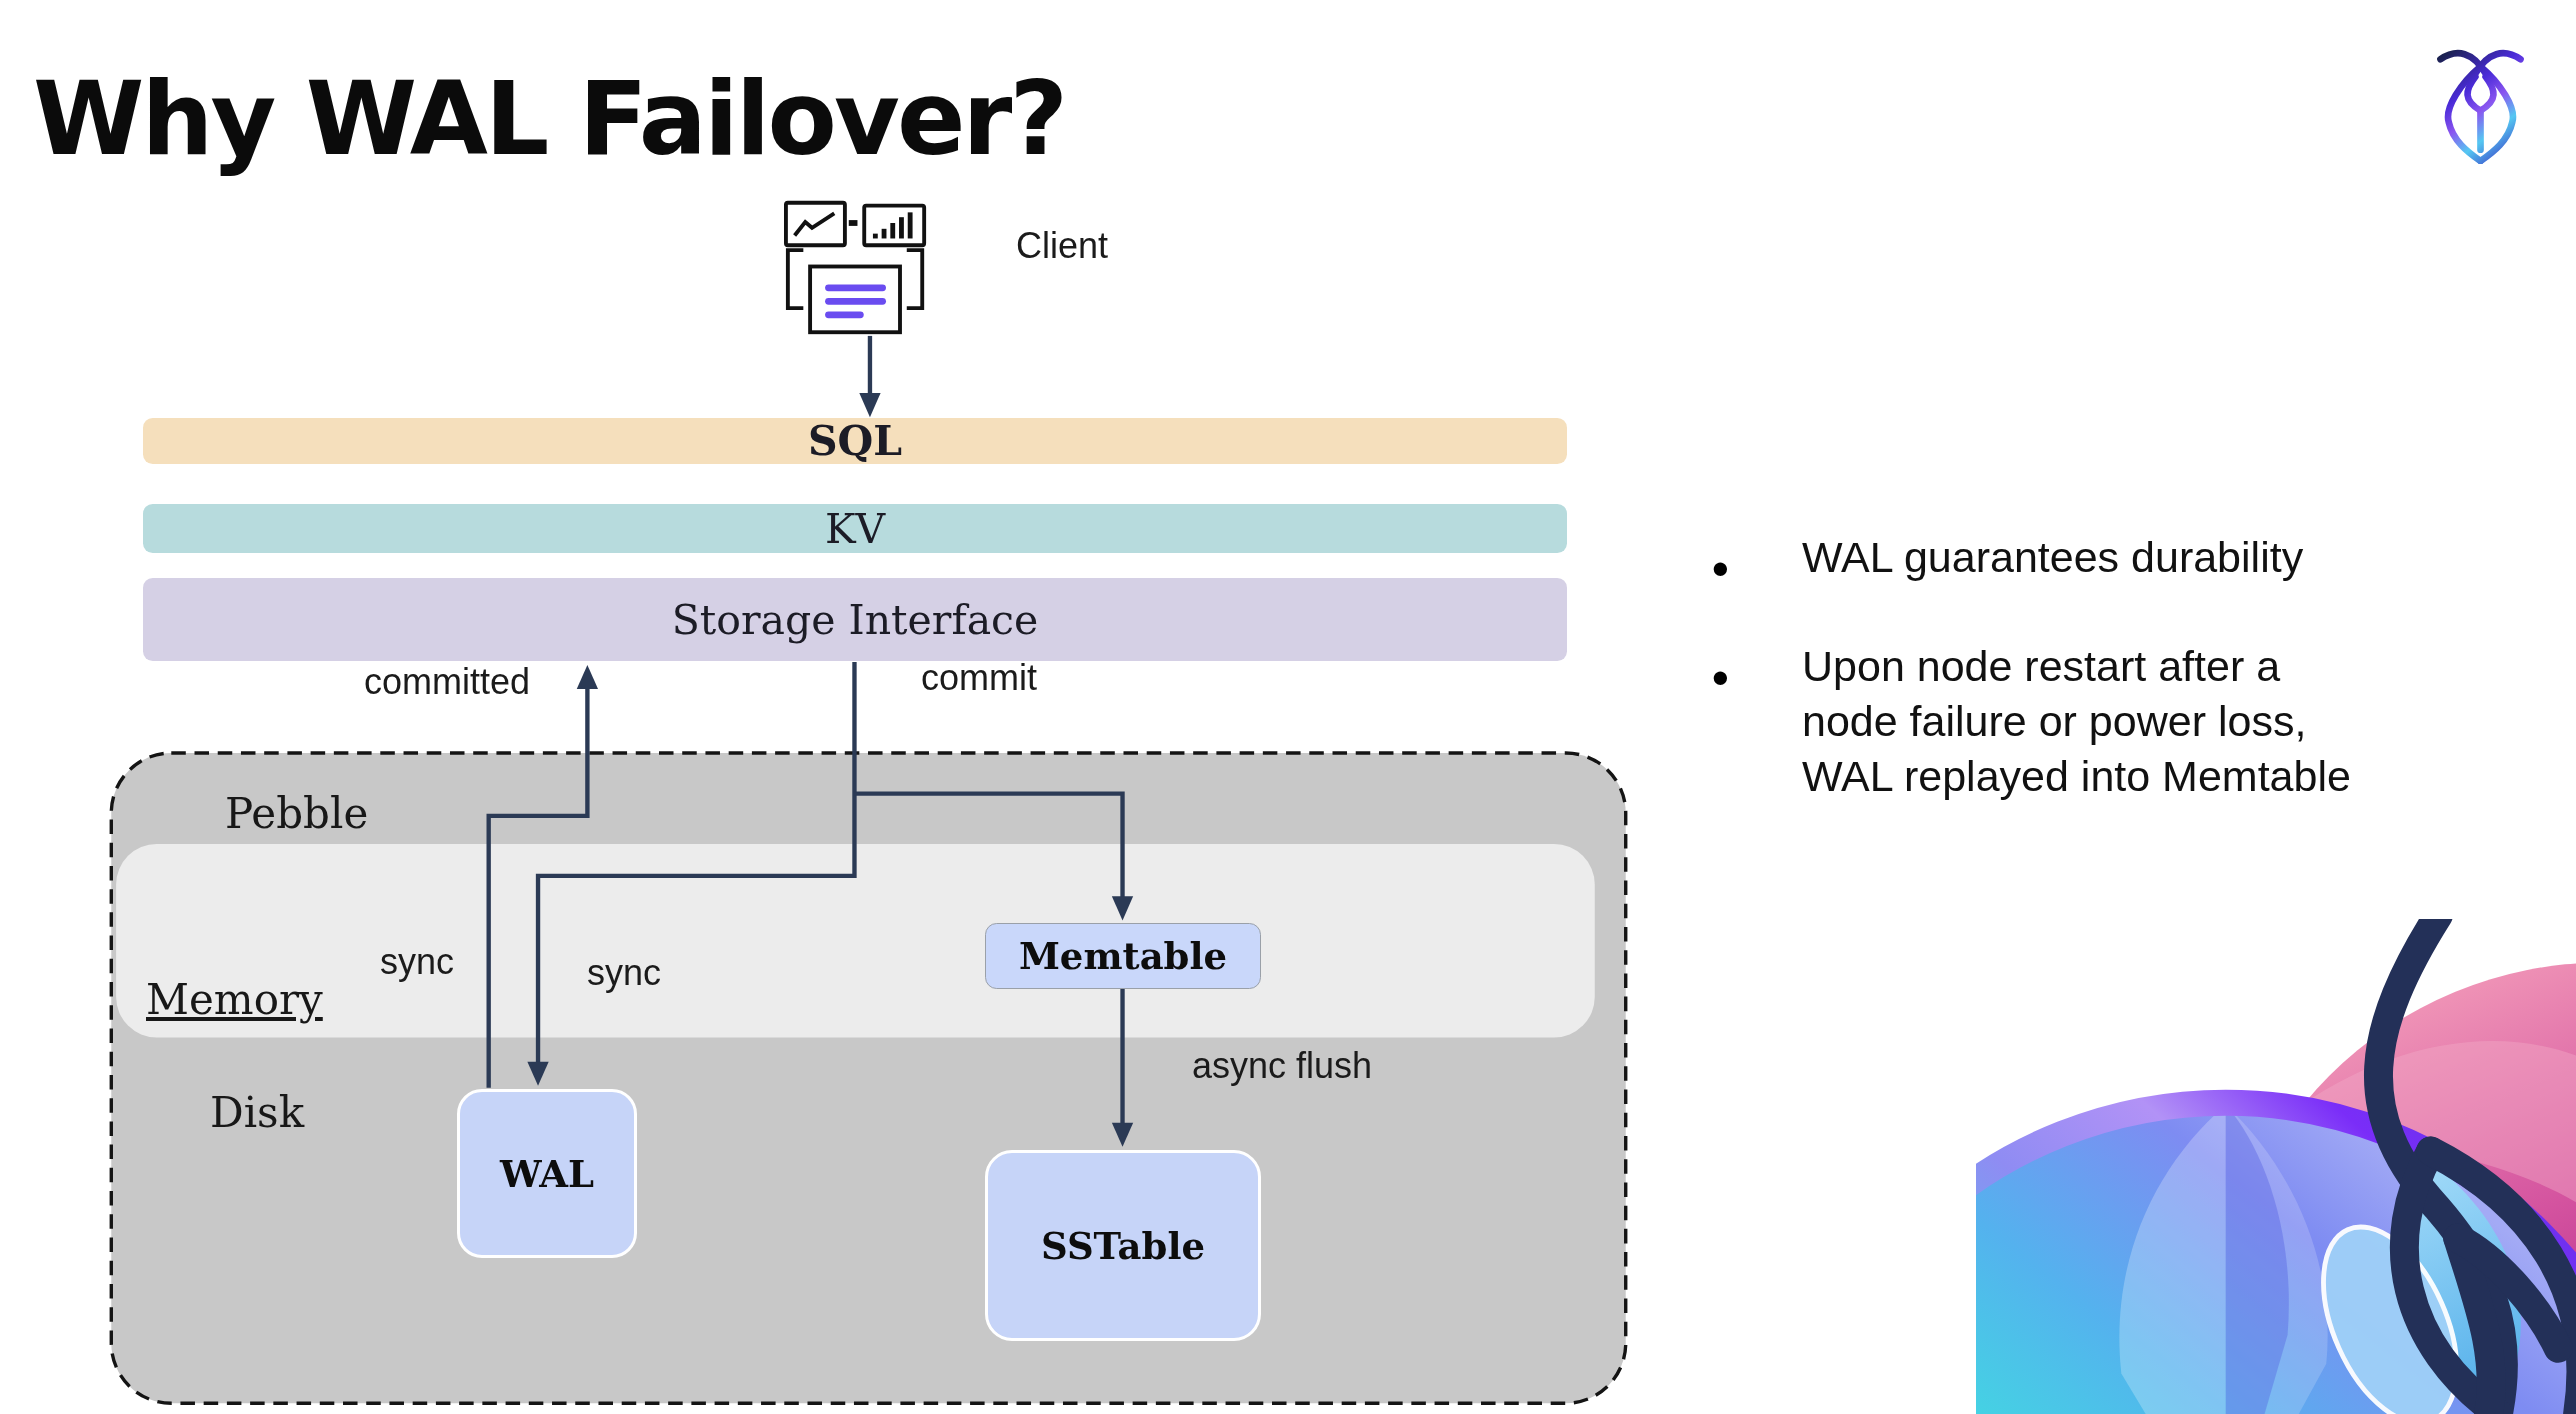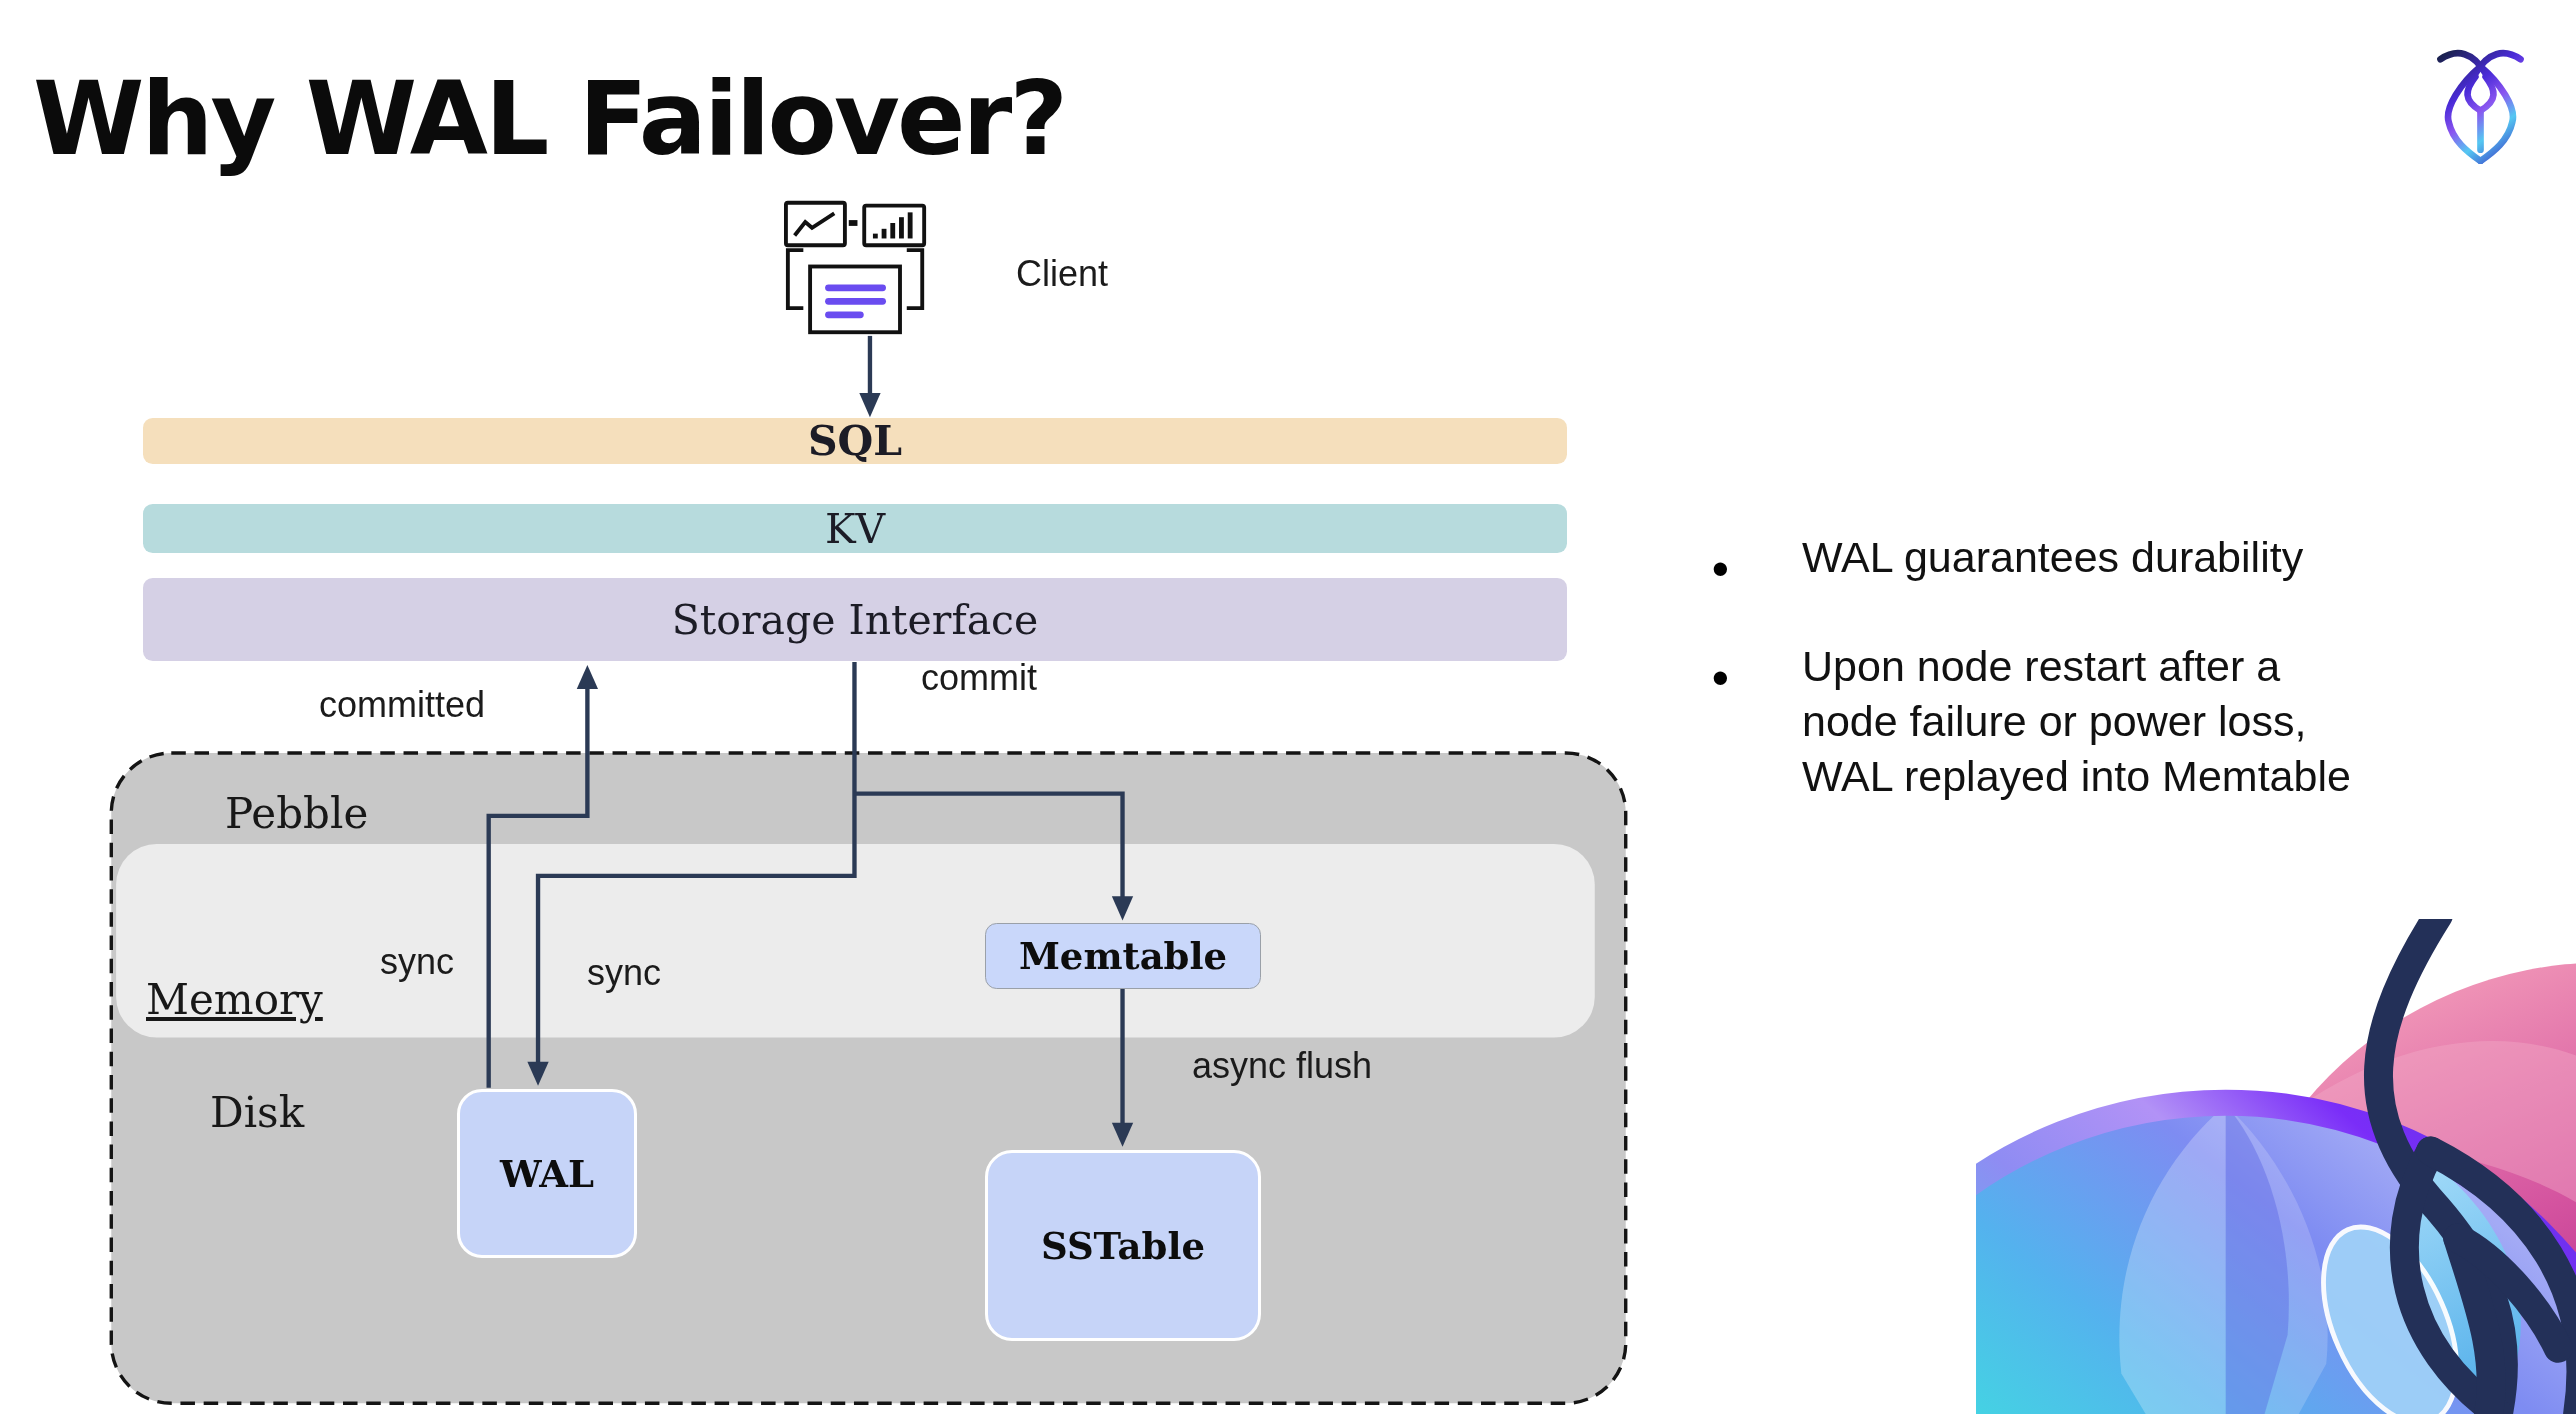--- a/index.html
+++ b/index.html
@@ -103,21 +103,21 @@
       <rect x="920" y="230" width="5" height="16"></rect>
       <rect x="929" y="224" width="5" height="22"></rect>
       <rect x="938" y="219" width="5" height="27"></rect>
     </g>
     <g stroke="var(--accent-purple)" stroke-width="7" stroke-linecap="round">
       <line x1="856" y1="297" x2="912" y2="297"></line>
       <line x1="856" y1="311" x2="912" y2="311"></line>
       <line x1="856" y1="325" x2="889" y2="325"></line>
     </g>
   </svg>
-  <div class="sans-label" style="left:1016px;top:225px;margin-top:28px;">Client</div>
+  <div class="sans-label" style="left:1016px;top:225px;">Client</div>
 
   <svg class="wires" width="2576" height="1415" viewBox="0 0 2662 1462">
     <rect x="115" y="778" width="1565" height="672" rx="62" fill="var(--pebble-fill)" stroke="#141414" stroke-width="3.5" stroke-dasharray="15 9"></rect>
     <rect x="120" y="872" width="1528" height="200" rx="42" fill="var(--memory-fill)"></rect>
     <g fill="none" stroke="var(--arrow)" stroke-width="4.5">
       <path d="M899,347 L899,408"></path>
       <path d="M505,1124 L505,843 L607,843 L607,710"></path>
       <path d="M883,684 L883,905 L556,905 L556,1099"></path>
       <path d="M883,820 L1160,820 L1160,928"></path>
       <path d="M1160,1022 L1160,1162"></path>
@@ -138,21 +138,21 @@
     <span>KV</span>
   </div>
   <div class="layer-bar bar-storage">
     <span>Storage Interface</span>
   </div>
 
   <div class="serif-label" style="left:225px;top:789px;">Pebble</div>
   <div class="serif-label" style="left:146px;top:975px;text-decoration:underline;">Memory</div>
   <div class="serif-label" style="left:210px;top:1088px;">Disk</div>
 
-  <div class="sans-label" style="left:319px;top:684px;width:256px;text-align:left;">committed</div>
+  <div class="sans-label" style="left:319px;top:661px;width:256px;text-align:center;">committed</div>
   <div class="sans-label" style="left:921px;top:657px;">commit</div>
   <div class="sans-label" style="left:319px;top:941px;width:135px;text-align:right;">sync</div>
   <div class="sans-label" style="left:587px;top:952px;">sync</div>
   <div class="sans-label" style="left:1192px;top:1045px;">async flush</div>
 
   <div class="node node-wal">
     <span>WAL</span>
   </div>
   <div class="node node-memtable">
     <span>Memtable</span>

